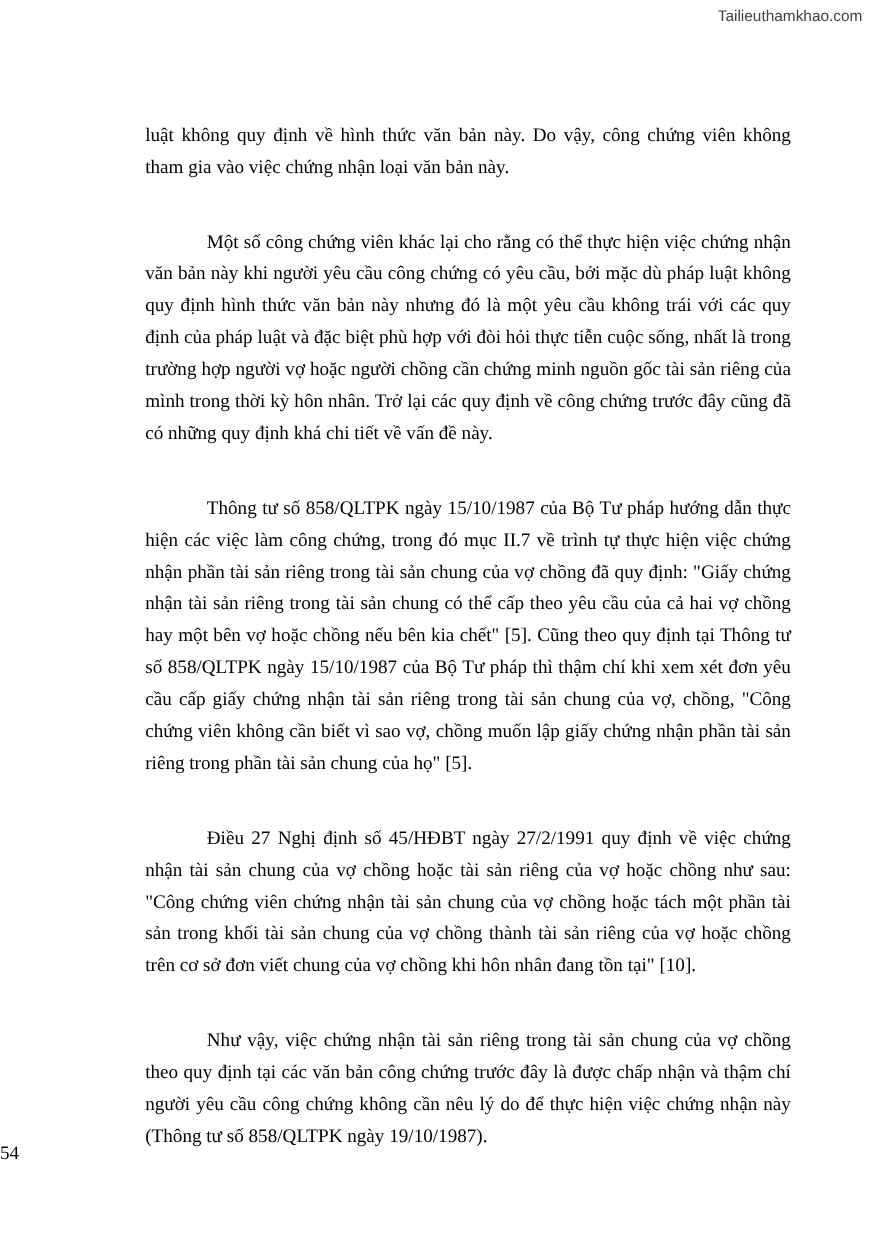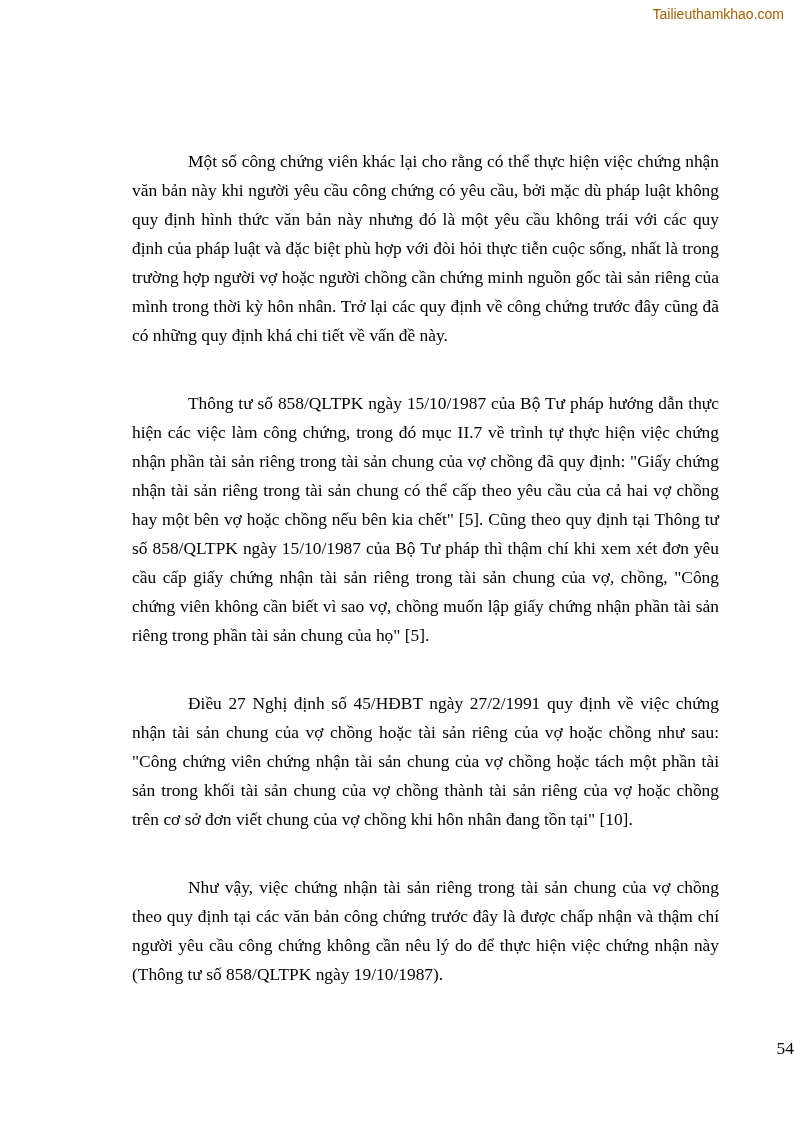--- a/index.html
+++ b/index.html
@@ -14,21 +14,21 @@
       overflow: hidden;
       font-family: "Liberation Serif", "DejaVu Serif", serif;
       color: #000000;
     }
     .watermark {
       position: absolute;
       top: 6px;
       right: 10px;
       font-family: "Liberation Sans", "DejaVu Sans", sans-serif;
       font-size: 14px;
-      color: #a16207;
+      color: #404040;
       letter-spacing: 0px;
     }
     .page-body {
       position: absolute;
       left: 132px;
       top: 108px;
       width: 587px;
     }
     .para {
       margin: 0 0 9px 0;
@@ -40,30 +40,31 @@
     }
     .para.indent {
       text-indent: 56px;
       margin-top: 39px;
     }
     .page-number {
       position: absolute;
       top: 1037px;
       left: 0;
       width: 794px;
-      text-align: right;
+      text-align: left;
       font-size: 17.4px;
       line-height: 22px;
     }
   </style>
 </head>
 <body>
 
 <div class="watermark">Tailieuthamkhao.com</div>
 
 <div class="page-body">
+  <p class="para">luật không quy định về hình thức văn bản này. Do vậy, công chứng viên không tham gia vào việc chứng nhận loại văn bản này.</p>
   <p class="para indent">Một số công chứng viên khác lại cho rằng có thể thực hiện việc chứng nhận văn bản này khi người yêu cầu công chứng có yêu cầu, bởi mặc dù pháp luật không quy định hình thức văn bản này nhưng đó là một yêu cầu không trái với các quy định của pháp luật và đặc biệt phù hợp với đòi hỏi thực tiễn cuộc sống, nhất là trong trường hợp người vợ hoặc người chồng cần chứng minh nguồn gốc tài sản riêng của mình trong thời kỳ hôn nhân. Trở lại các quy định về công chứng trước đây cũng đã có những quy định khá chi tiết về vấn đề này.</p>
   <p class="para indent">Thông tư số 858/QLTPK ngày 15/10/1987 của Bộ Tư pháp hướng dẫn thực hiện các việc làm công chứng, trong đó mục II.7 về trình tự thực hiện việc chứng nhận phần tài sản riêng trong tài sản chung của vợ chồng đã quy định: "Giấy chứng nhận tài sản riêng trong tài sản chung có thể cấp theo yêu cầu của cả hai vợ chồng hay một bên vợ hoặc chồng nếu bên kia chết" [5]. Cũng theo quy định tại Thông tư số 858/QLTPK ngày 15/10/1987 của Bộ Tư pháp thì thậm chí khi xem xét đơn yêu cầu cấp giấy chứng nhận tài sản riêng trong tài sản chung của vợ, chồng, "Công chứng viên không cần biết vì sao vợ, chồng muốn lập giấy chứng nhận phần tài sản riêng trong phần tài sản chung của họ" [5].</p>
   <p class="para indent">Điều 27 Nghị định số 45/HĐBT ngày 27/2/1991 quy định về việc chứng nhận tài sản chung của vợ chồng hoặc tài sản riêng của vợ hoặc chồng như sau: "Công chứng viên chứng nhận tài sản chung của vợ chồng hoặc tách một phần tài sản trong khối tài sản chung của vợ chồng thành tài sản riêng của vợ hoặc chồng trên cơ sở đơn viết chung của vợ chồng khi hôn nhân đang tồn tại" [10].</p>
   <p class="para indent">Như vậy, việc chứng nhận tài sản riêng trong tài sản chung của vợ chồng theo quy định tại các văn bản công chứng trước đây là được chấp nhận và thậm chí người yêu cầu công chứng không cần nêu lý do để thực hiện việc chứng nhận này (Thông tư số 858/QLTPK ngày 19/10/1987).</p>
 </div>
 
 <div class="page-number">54</div>
 
 </body></html>

